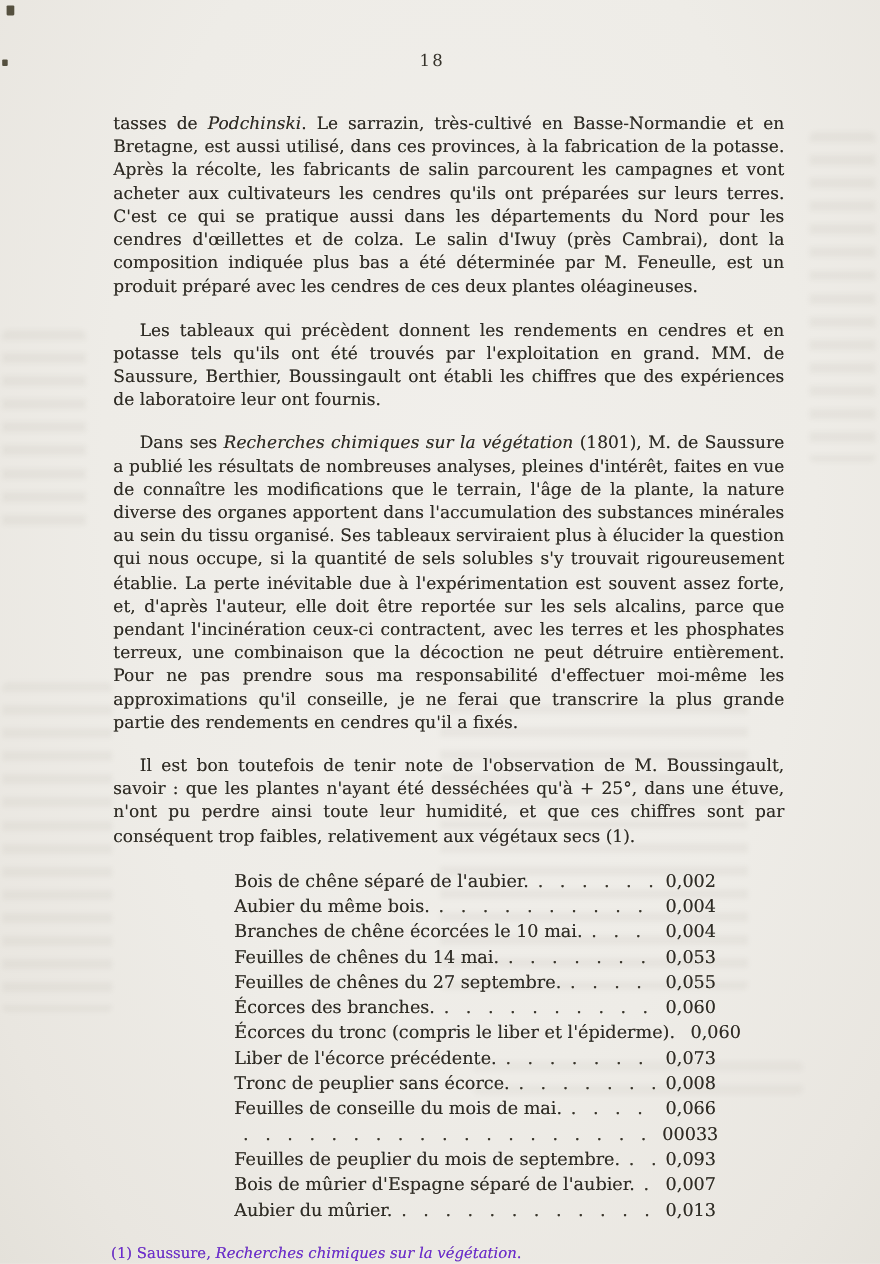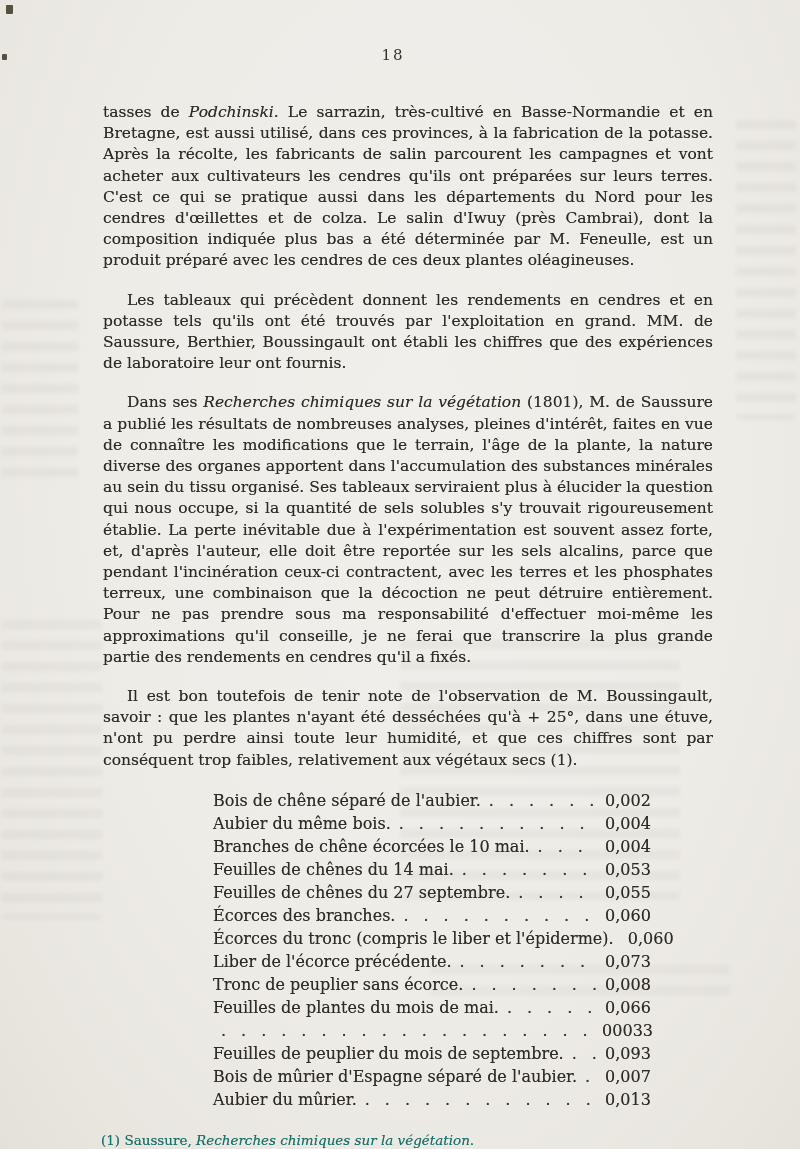--- a/index.html
+++ b/index.html
@@ -35,21 +35,21 @@
     flex:1;overflow:hidden;white-space:nowrap;
     letter-spacing:15px;margin:0 4px 0 8px;
     color:#383429;
   }
   .trow .val{
     min-width:50px;text-align:center;white-space:nowrap;
   }
   .footnote{
     margin:20px 0 0 16px;
     font-size:13.5px;line-height:18px;
-    color:#0f766e;
+    color:#6d28d9;
     text-shadow:0 0 .4px rgba(42,39,31,.5);
   }
   
   .bleed{
     position:absolute;border-radius:5px;filter:blur(2.2px);
     background:repeating-linear-gradient(180deg,
       rgba(118,112,96,.14) 0 9px, rgba(0,0,0,0) 9px 21px);
     pointer-events:none;
   }
   .speck{position:absolute;background:#55503f;border-radius:1px;}
@@ -118,21 +118,21 @@
           <span class="lbl">Liber de l'écorce précédente.</span>
           <span class="leader">........................................</span>
           <span class="val">0,073</span>
         </div>
         <div class="trow">
           <span class="lbl">Tronc de peuplier sans écorce.</span>
           <span class="leader">........................................</span>
           <span class="val">0,008</span>
         </div>
         <div class="trow">
-          <span class="lbl">Feuilles de plantes du mois de mai.</span>
+          <span class="lbl">Feuilles de conseille du mois de mai.</span>
           <span class="leader">........................................</span>
           <span class="val">0,066</span>
         </div>
         <div class="trow">
           <span class="leader">........................................</span>
           <span class="val">00033</span>
         </div>
         <div class="trow">
           <span class="lbl">Feuilles de peuplier du mois de septembre.</span>
           <span class="leader">........................................</span>

